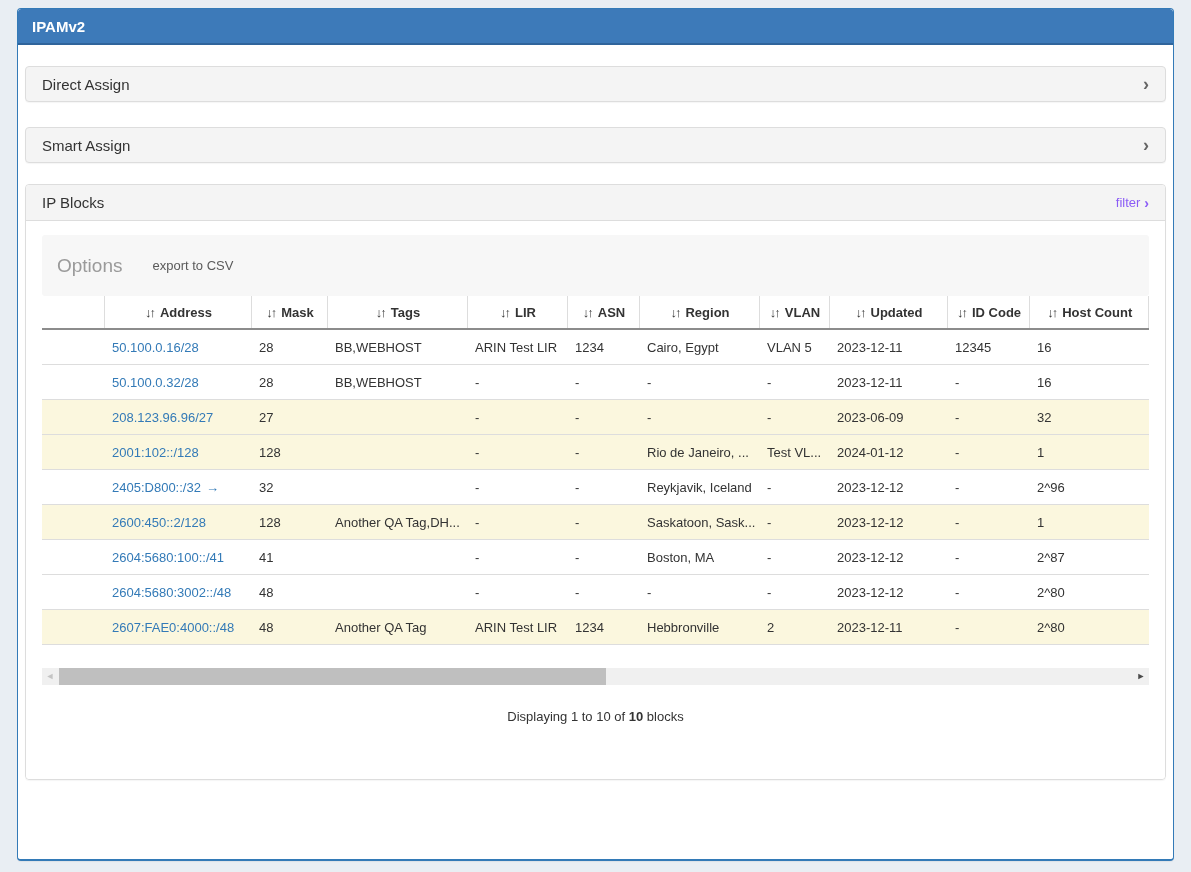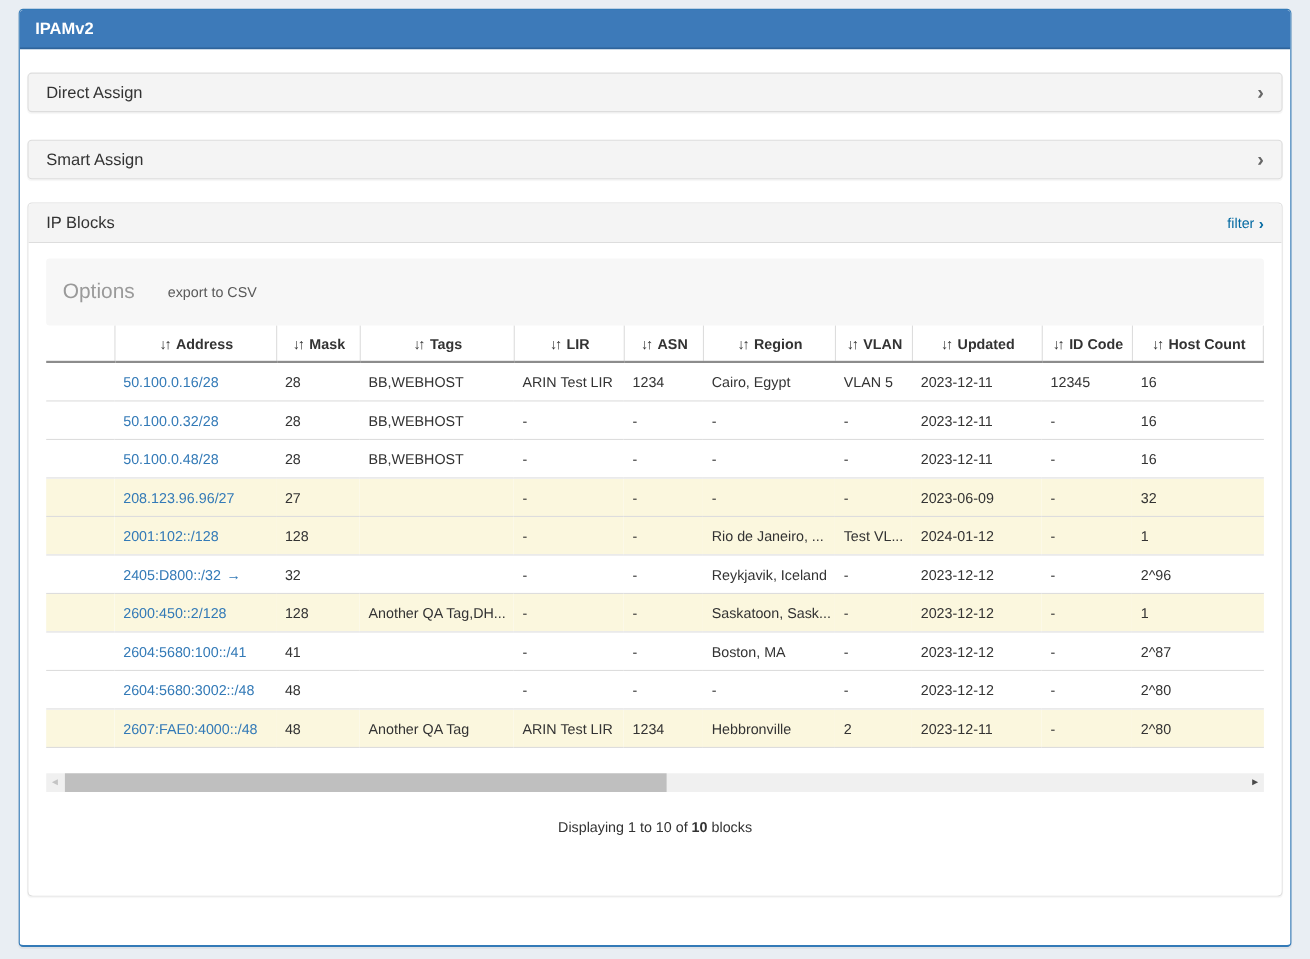--- a/index.html
+++ b/index.html
@@ -53,21 +53,21 @@
   .ipb { border:1px solid #ddd; border-radius:4px; box-shadow:0 1px 1px rgba(0,0,0,.04); }
   .ipb-heading {
     height:36px;
     background:#f4f4f4;
     border-bottom:1px solid #ddd;
     border-radius:4px 4px 0 0;
     display:flex; align-items:center; justify-content:space-between;
     padding:0 16px;
   }
   .ipb-heading .p-label { font-size:15px; color:#333; }
-  .filter-link { color:#0369a1; font-size:13px; text-decoration:none; cursor:pointer; display:flex; align-items:center; gap:4px; }
+  .filter-link { color:#8b5cf6; font-size:13px; text-decoration:none; cursor:pointer; display:flex; align-items:center; gap:4px; }
   .filter-link .chev-sm { font-size:14px; font-weight:bold; }
   .ipb-body { background:#fff; padding:14px 16px 55px; border-radius:0 0 4px 4px; }
 
   
   .options-bar {
     height:61px; background:#f7f7f7; border-radius:3px;
     display:flex; align-items:center; padding:0 15px;
   }
   .options-title { font-size:19px; color:#9a9a9a; margin-right:30px; }
   .export-link { font-size:13px; color:#5a5a5a; text-decoration:none; cursor:pointer; }
@@ -214,33 +214,20 @@
                   <td>28</td>
                   <td>BB,WEBHOST</td>
                   <td>-</td>
                   <td>-</td>
                   <td>-</td>
                   <td>-</td>
                   <td>2023-12-11</td>
                   <td>-</td>
                   <td>16</td>
                 </tr>
-                <tr>
-                  <td></td>
-                  <td class="addr"><a>50.100.0.48/28</a></td>
-                  <td>28</td>
-                  <td>BB,WEBHOST</td>
-                  <td>-</td>
-                  <td>-</td>
-                  <td>-</td>
-                  <td>-</td>
-                  <td>2023-12-11</td>
-                  <td>-</td>
-                  <td>16</td>
-                </tr>
                 <tr class="hl">
                   <td></td>
                   <td class="addr"><a>208.123.96.96/27</a></td>
                   <td>27</td>
                   <td></td>
                   <td>-</td>
                   <td>-</td>
                   <td>-</td>
                   <td>-</td>
                   <td>2023-06-09</td>

